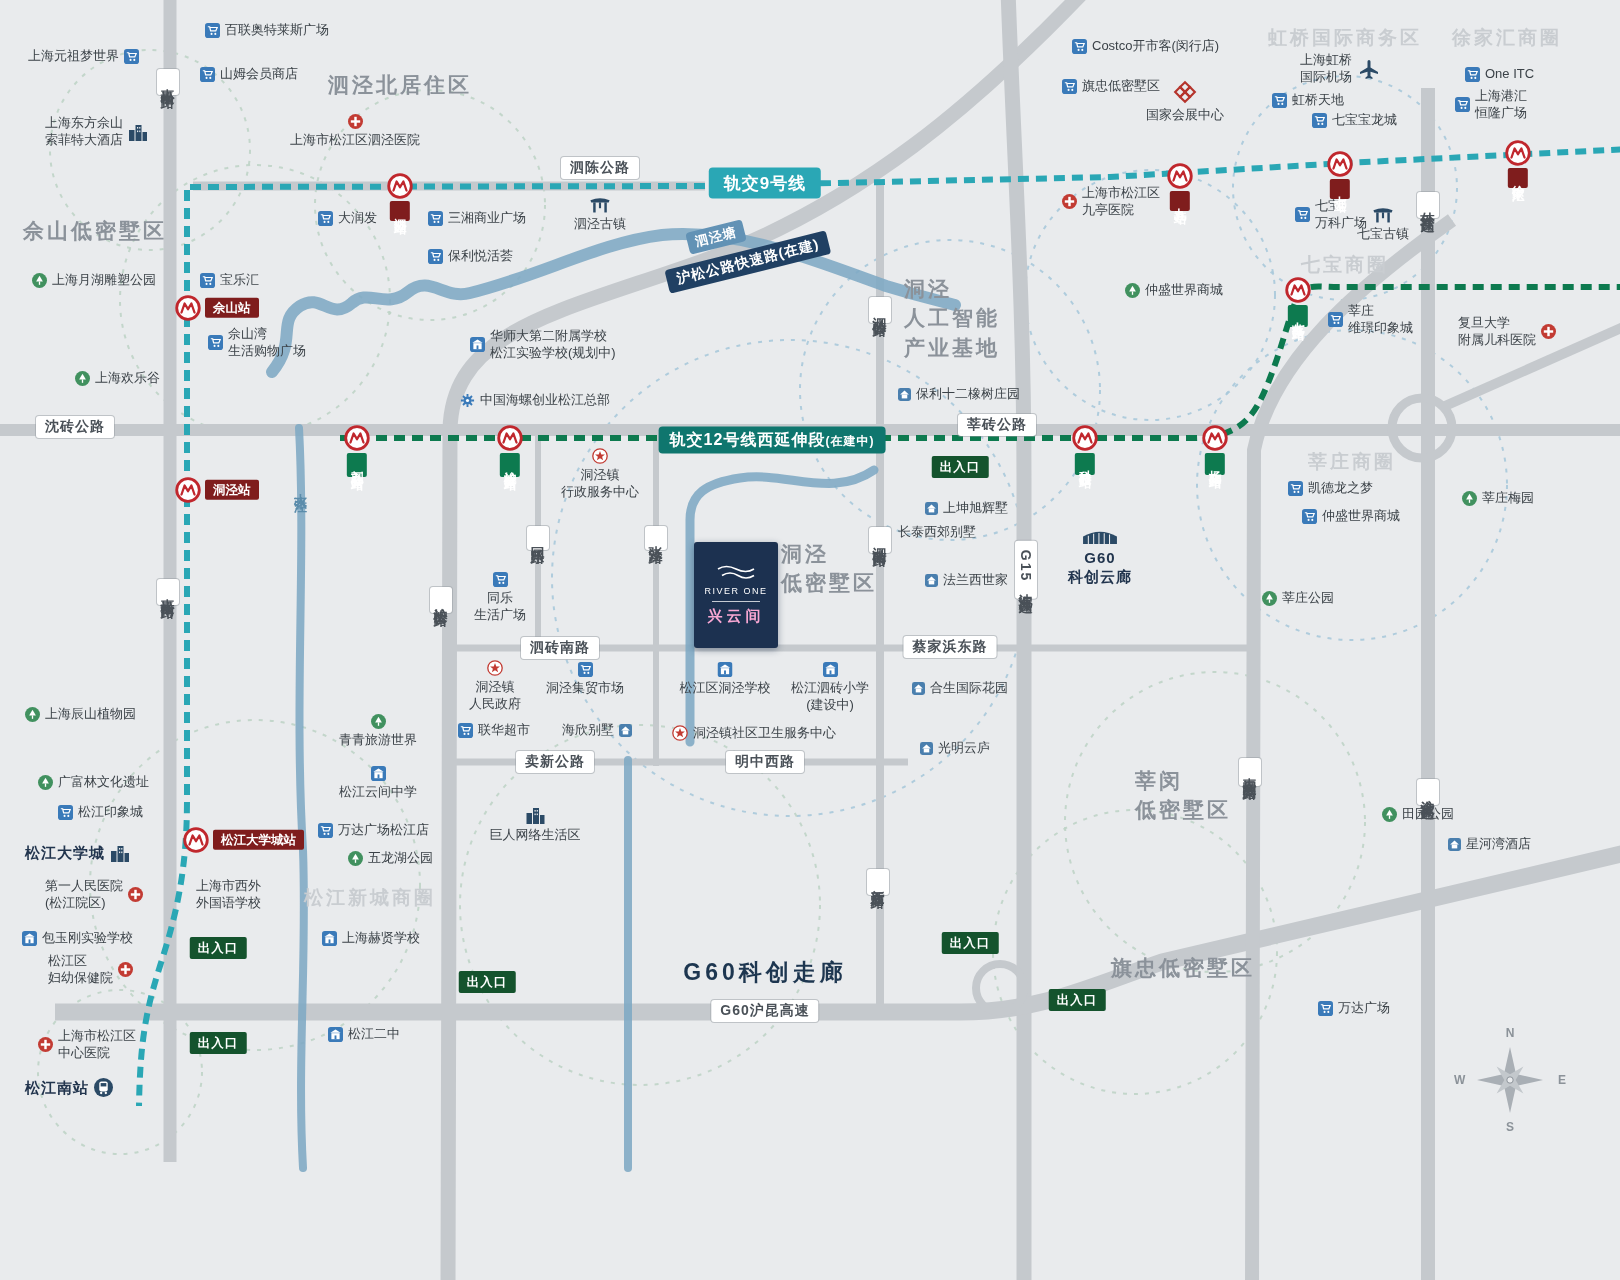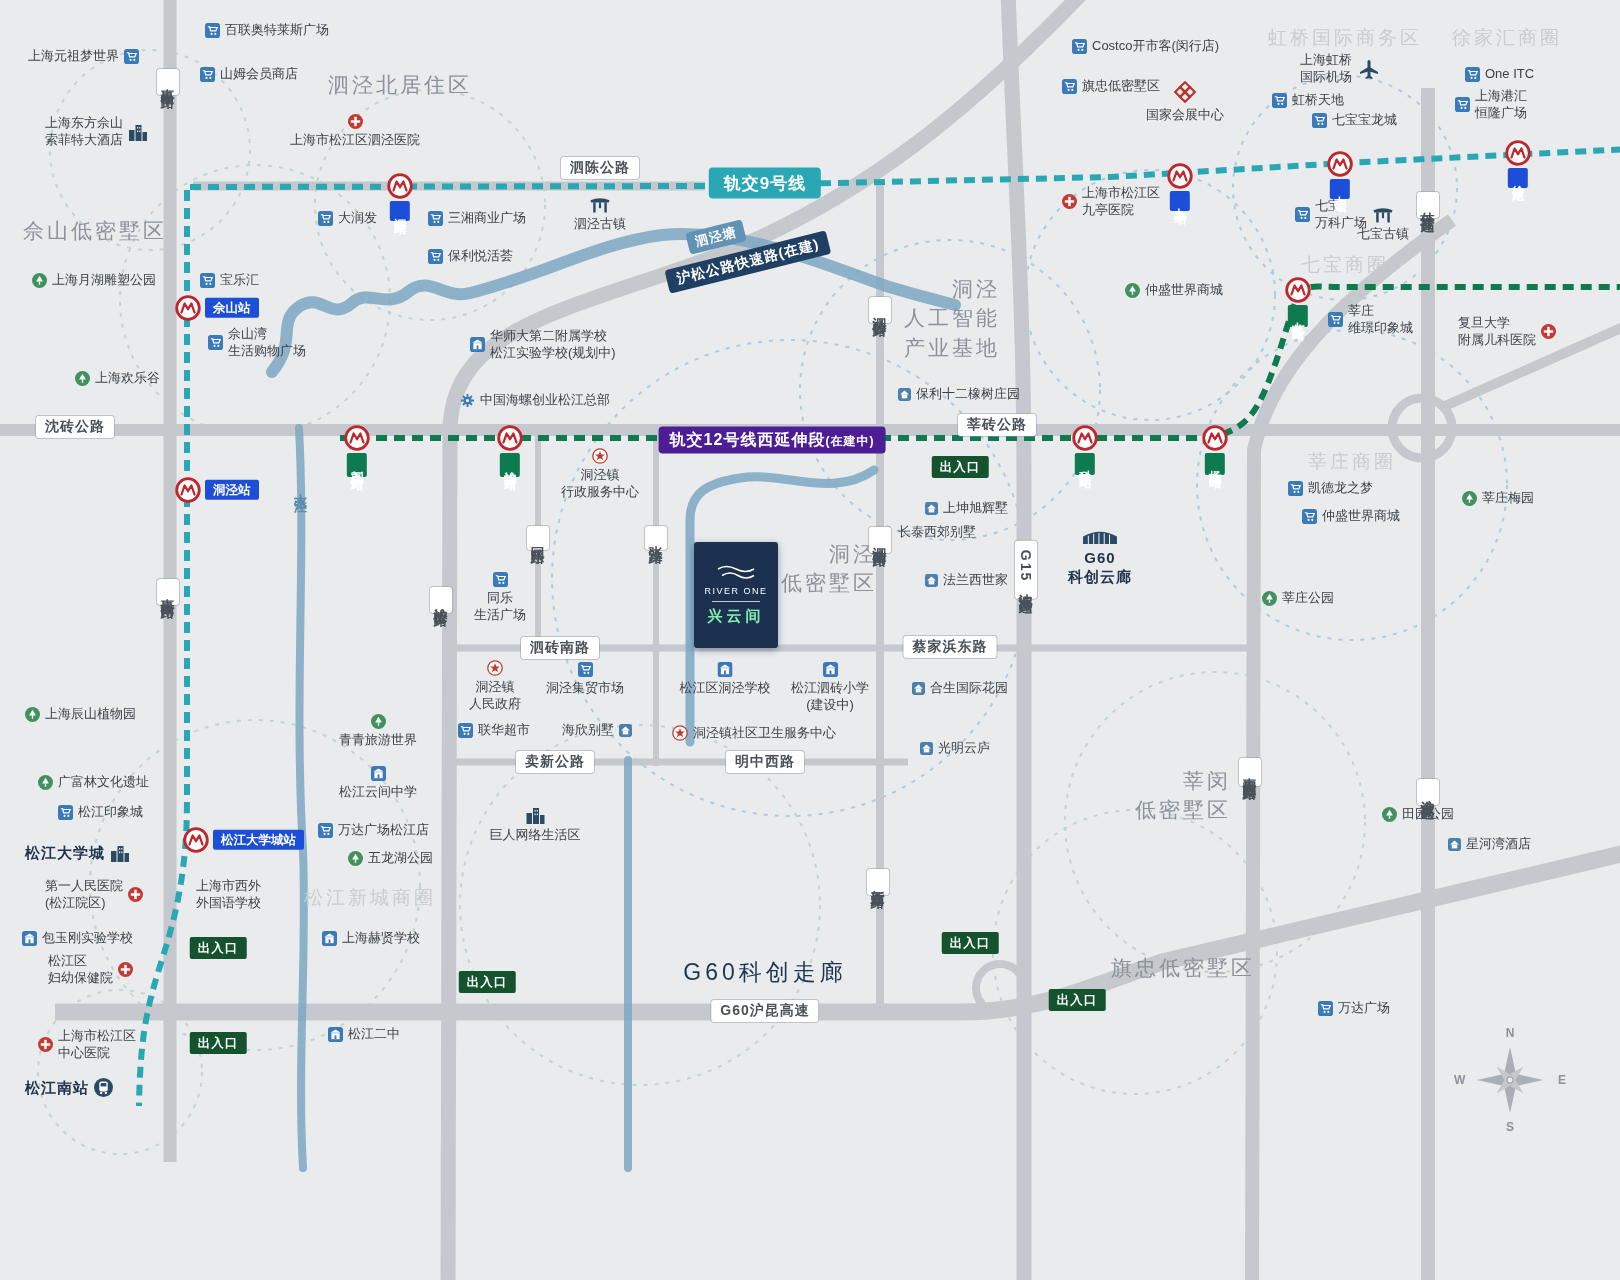--- a/index.html
+++ b/index.html
@@ -7,33 +7,33 @@
 body{font-family:"Liberation Sans","DejaVu Sans",sans-serif}
 #map{position:relative;width:1620px;height:1280px;background:#e9ebed;overflow:hidden}
 #vec{position:absolute;left:0;top:0;z-index:1}
 .poi{position:absolute;display:flex;gap:5px;align-items:center;color:#3b4248;font-size:13px;line-height:1.28;white-space:nowrap;z-index:5}
 .poi.t{flex-direction:column;transform:translateX(-50%);text-align:center;gap:3px}
 .poi.b .pt{font-weight:bold;color:#22354e;font-size:15px;letter-spacing:1px}
 .pi{flex:0 0 auto;display:flex;align-items:center}
 .rl{position:absolute;background:#fff;color:#4a5158;font-weight:bold;font-size:14px;padding:2px 9px;border-radius:3px;box-shadow:0 0 0 1px rgba(150,156,162,.5);white-space:nowrap;z-index:6;transform:translate(-50%,-50%);letter-spacing:1px}
 .rl.v{writing-mode:vertical-rl;letter-spacing:2px;padding:9px 2px}
 .rvl{position:absolute;writing-mode:vertical-rl;color:#5b8cab;font-size:13px;font-weight:bold;letter-spacing:3px;transform:translate(-50%,-50%);z-index:5}
-.area{position:absolute;transform:translate(-50%,-50%);text-align:right;font-weight:normal;color:#8b929a;font-size:21px;letter-spacing:3px;line-height:1.4;white-space:nowrap;z-index:4}
+.area{position:absolute;transform:translate(-50%,-50%);text-align:left;font-weight:bold;color:#8b929a;font-size:21px;letter-spacing:3px;line-height:1.4;white-space:nowrap;z-index:4}
 .area.navy{color:#1d3650;letter-spacing:4px;font-size:23px}
 .area.wm{color:#c9cdd1;font-size:19px}
 .sta{position:absolute;z-index:8;width:26px;height:26px}
 .slab{position:absolute;color:#fff;font-weight:bold;font-size:12.5px;border-radius:2px;white-space:nowrap;line-height:1.15;z-index:8}
 .slab.v{writing-mode:vertical-rl;letter-spacing:2px;padding:7px 3px;left:50%;transform:translateX(-50%);top:28px}
 .slab.h{padding:3px 8px;left:30px;top:50%;transform:translateY(-50%)}
-.l9{background:#1d4ed8}.l12{background:#0d7a4f}
+.l9{background:#7f1d1d}.l12{background:#0d7a4f}
 .banner{position:absolute;color:#fff;font-weight:bold;white-space:nowrap;z-index:7;border-radius:4px;letter-spacing:1px}
 .exit{position:absolute;background:#14532d;color:#fff;font-size:12.5px;font-weight:bold;padding:2.5px 8px;border-radius:2px;transform:translate(-50%,-50%);z-index:6;letter-spacing:1px}
 .proj{position:absolute;left:694px;top:542px;width:84px;height:106px;background:#1c3150;border-radius:3px;display:flex;flex-direction:column;align-items:center;justify-content:center;gap:5px;z-index:9;box-shadow:0 2px 7px rgba(20,40,70,.4)}
 .proj .en{color:#fff;font-size:9px;letter-spacing:1.5px}
-.proj .cn{color:#86efac;font-size:15px;letter-spacing:4px;font-weight:bold}
+.proj .cn{color:#f9a8d4;font-size:15px;letter-spacing:4px;font-weight:bold}
 .proj .dv{width:48px;border-top:1px solid rgba(255,255,255,.75);height:0}
 .disc{position:absolute;left:36px;top:1176px;width:1372px;font-size:15.5px;color:#45494d;line-height:1.9;z-index:3;text-align:justify}
 .compass{position:absolute;left:1452px;top:1026px;width:116px;height:108px;z-index:4}
 .compass span{position:absolute;color:#8b9299;font-size:12px;font-weight:bold}
 .cn-n{left:50%;top:0;transform:translateX(-50%)}
 .cn-s{left:50%;bottom:0;transform:translateX(-50%)}
 .cn-w{left:2px;top:50%;transform:translateY(-50%)}
 .cn-e{right:2px;top:50%;transform:translateY(-50%)}
 </style>
 </head>
@@ -910,21 +910,21 @@
     <div class="area" style="left:829px;top:568px">洞泾<br>低密墅区</div>
     <div class="area" style="left:1183px;top:795px">莘闵<br>低密墅区</div>
     <div class="area" style="left:1183px;top:968px">旗忠低密墅区</div>
     <div class="area navy" style="left:765px;top:972px">G60科创走廊</div>
     <div class="area wm" style="left:1345px;top:38px">虹桥国际商务区</div>
     <div class="area wm" style="left:1507px;top:38px">徐家汇商圈</div>
     <div class="area wm" style="left:1345px;top:265px">七宝商圈</div>
     <div class="area wm" style="left:1352px;top:462px">莘庄商圈</div>
     <div class="area wm" style="left:370px;top:898px">松江新城商圈</div>
     <div class="banner" style="left:765px;top:183px;background:#2aa7b5;font-size:17px;padding:4px 15px;transform:translate(-50%,-50%)">轨交9号线</div>
-    <div class="banner" style="left:772px;top:440px;background:#4c1d95;font-size:16px;padding:3px 11px;transform:translate(-50%,-50%)">轨交12号线西延伸段<span style="font-size:12px">(在建中)</span></div>
+    <div class="banner" style="left:772px;top:440px;background:#0f766e;font-size:16px;padding:3px 11px;transform:translate(-50%,-50%)">轨交12号线西延伸段<span style="font-size:12px">(在建中)</span></div>
     <div class="banner" style="left:748px;top:262px;background:#204063;font-size:14px;padding:3px 10px;transform:translate(-50%,-50%) rotate(-14deg)">沪松公路快速路(在建)</div>
     <div class="banner" style="left:716px;top:237px;background:#6292b5;font-size:13px;padding:2px 8px;transform:translate(-50%,-50%) rotate(-14deg)">泗泾塘</div>
     <div class="exit" style="left:960px;top:467px">出入口</div>
     <div class="exit" style="left:218px;top:948px">出入口</div>
     <div class="exit" style="left:487px;top:982px">出入口</div>
     <div class="exit" style="left:970px;top:943px">出入口</div>
     <div class="exit" style="left:1077px;top:1000px">出入口</div>
     <div class="exit" style="left:218px;top:1043px">出入口</div>
   </div>
 

